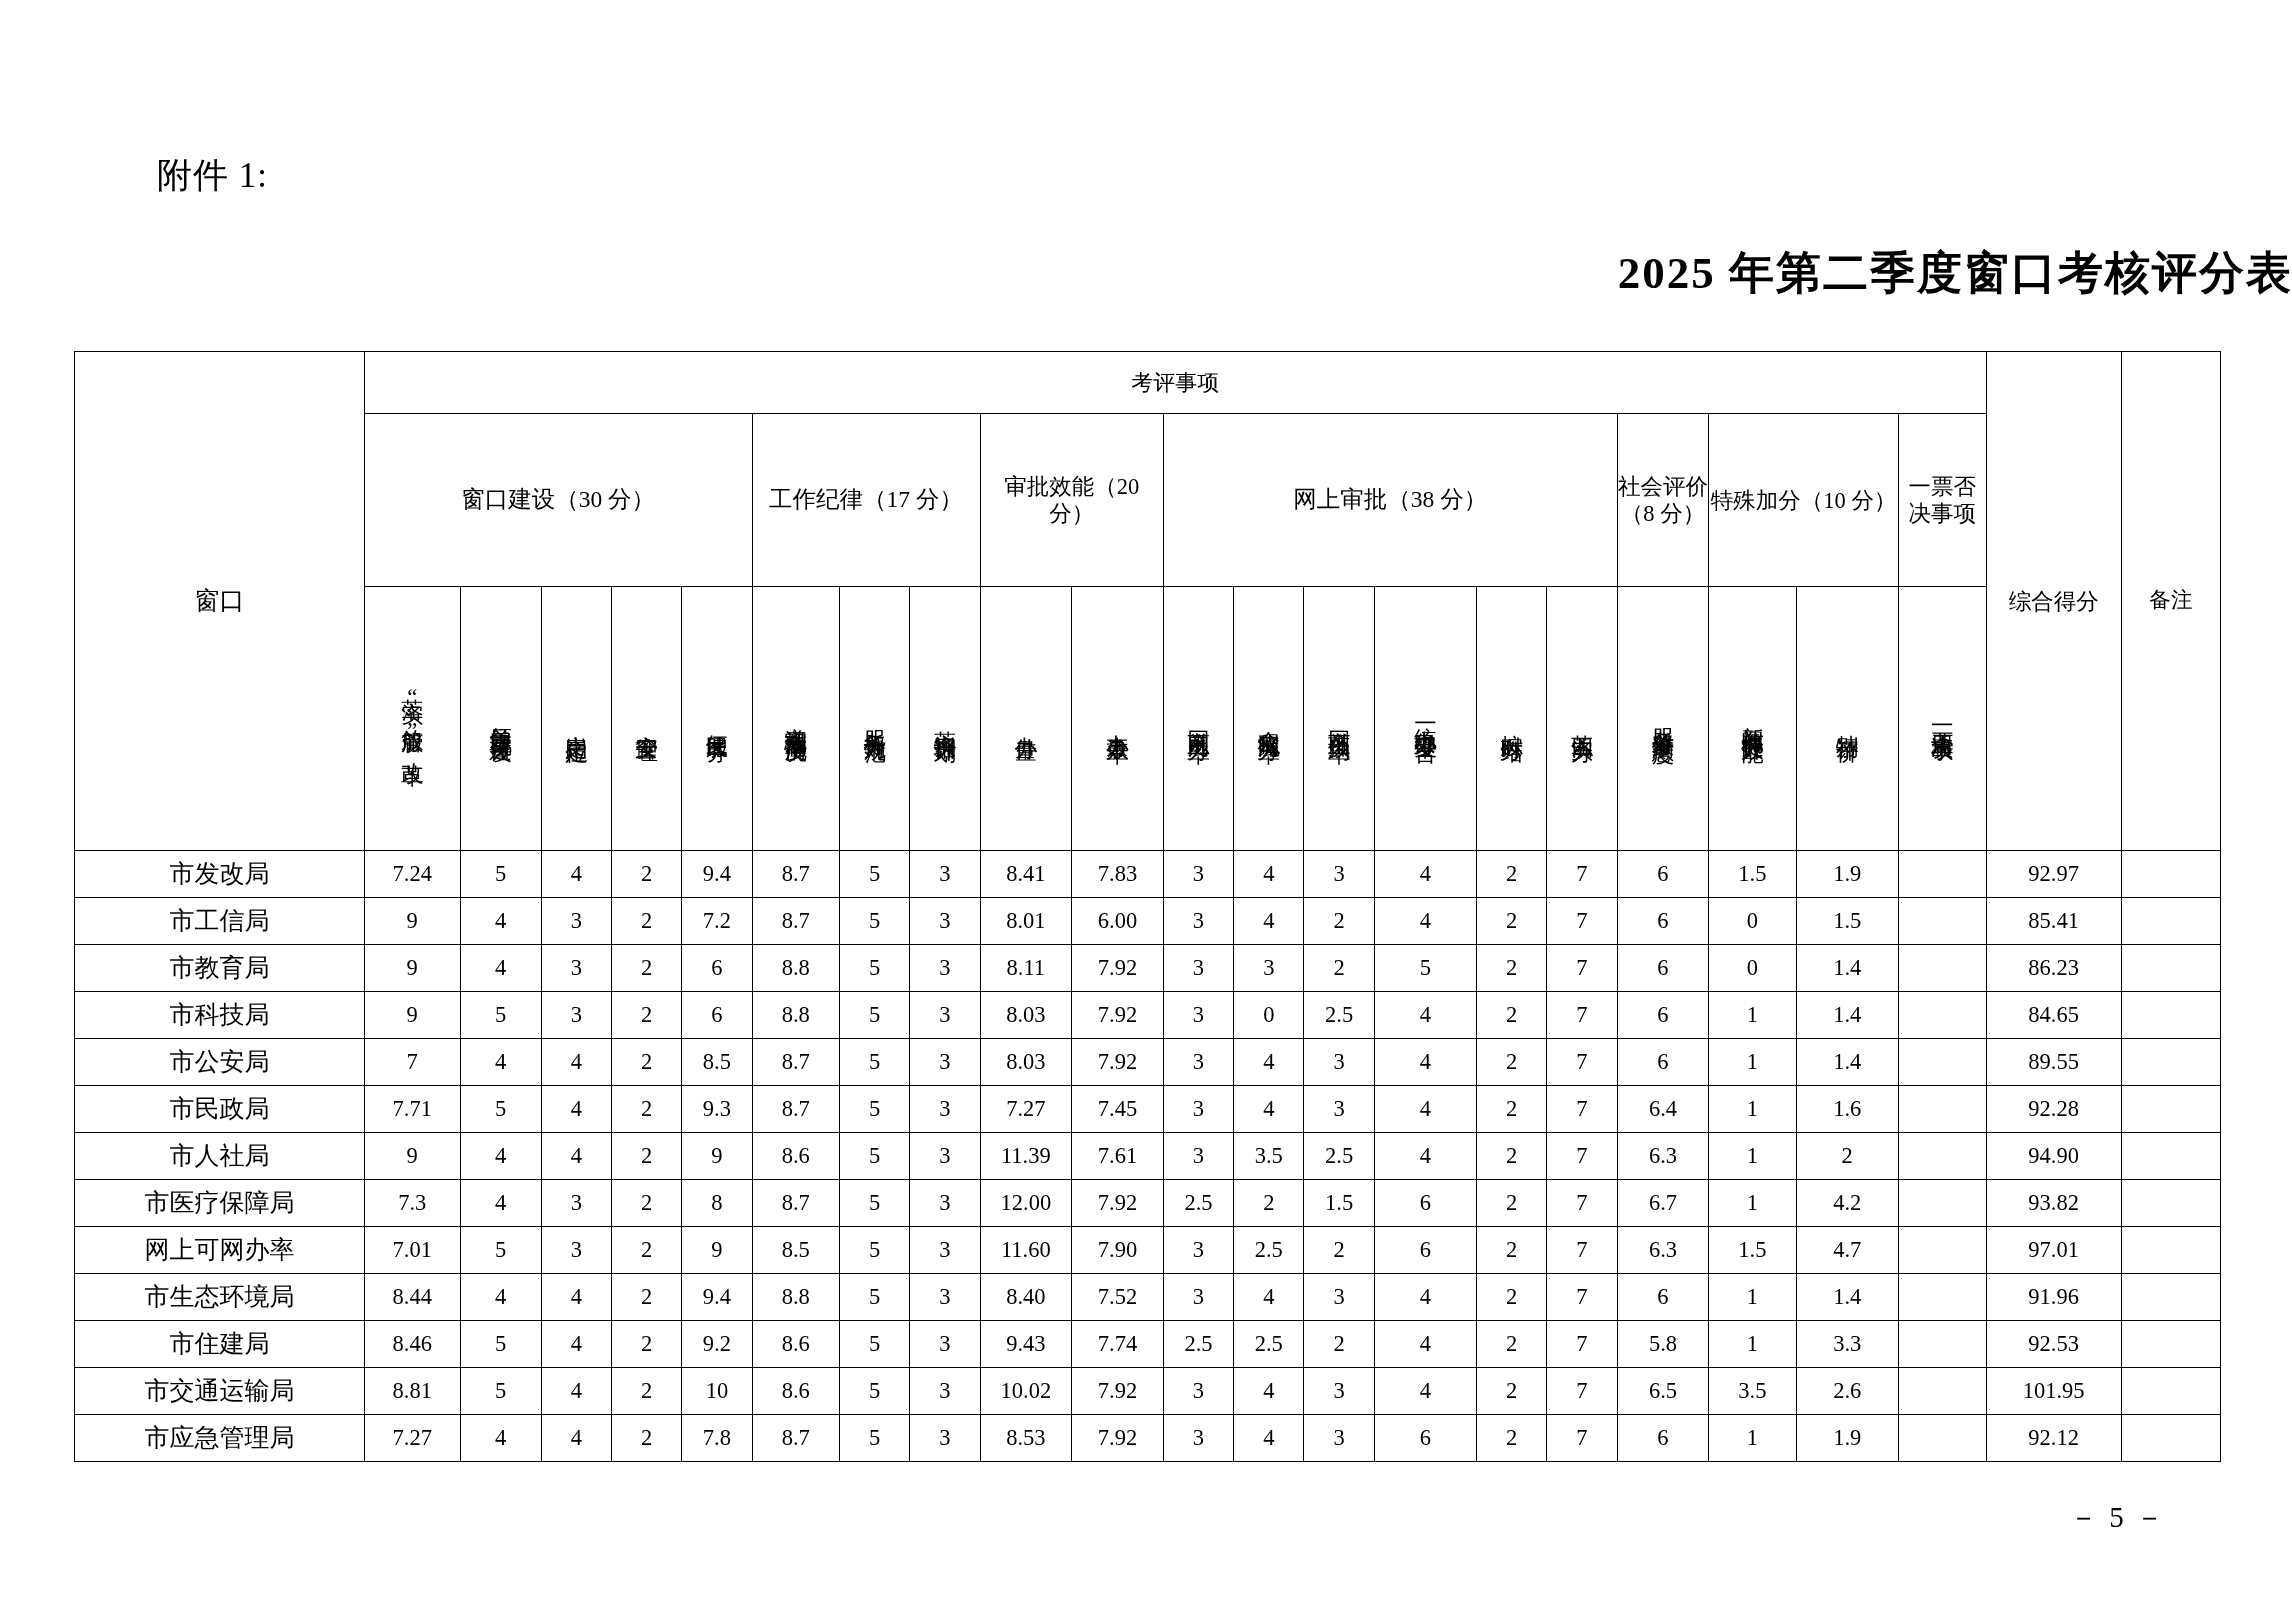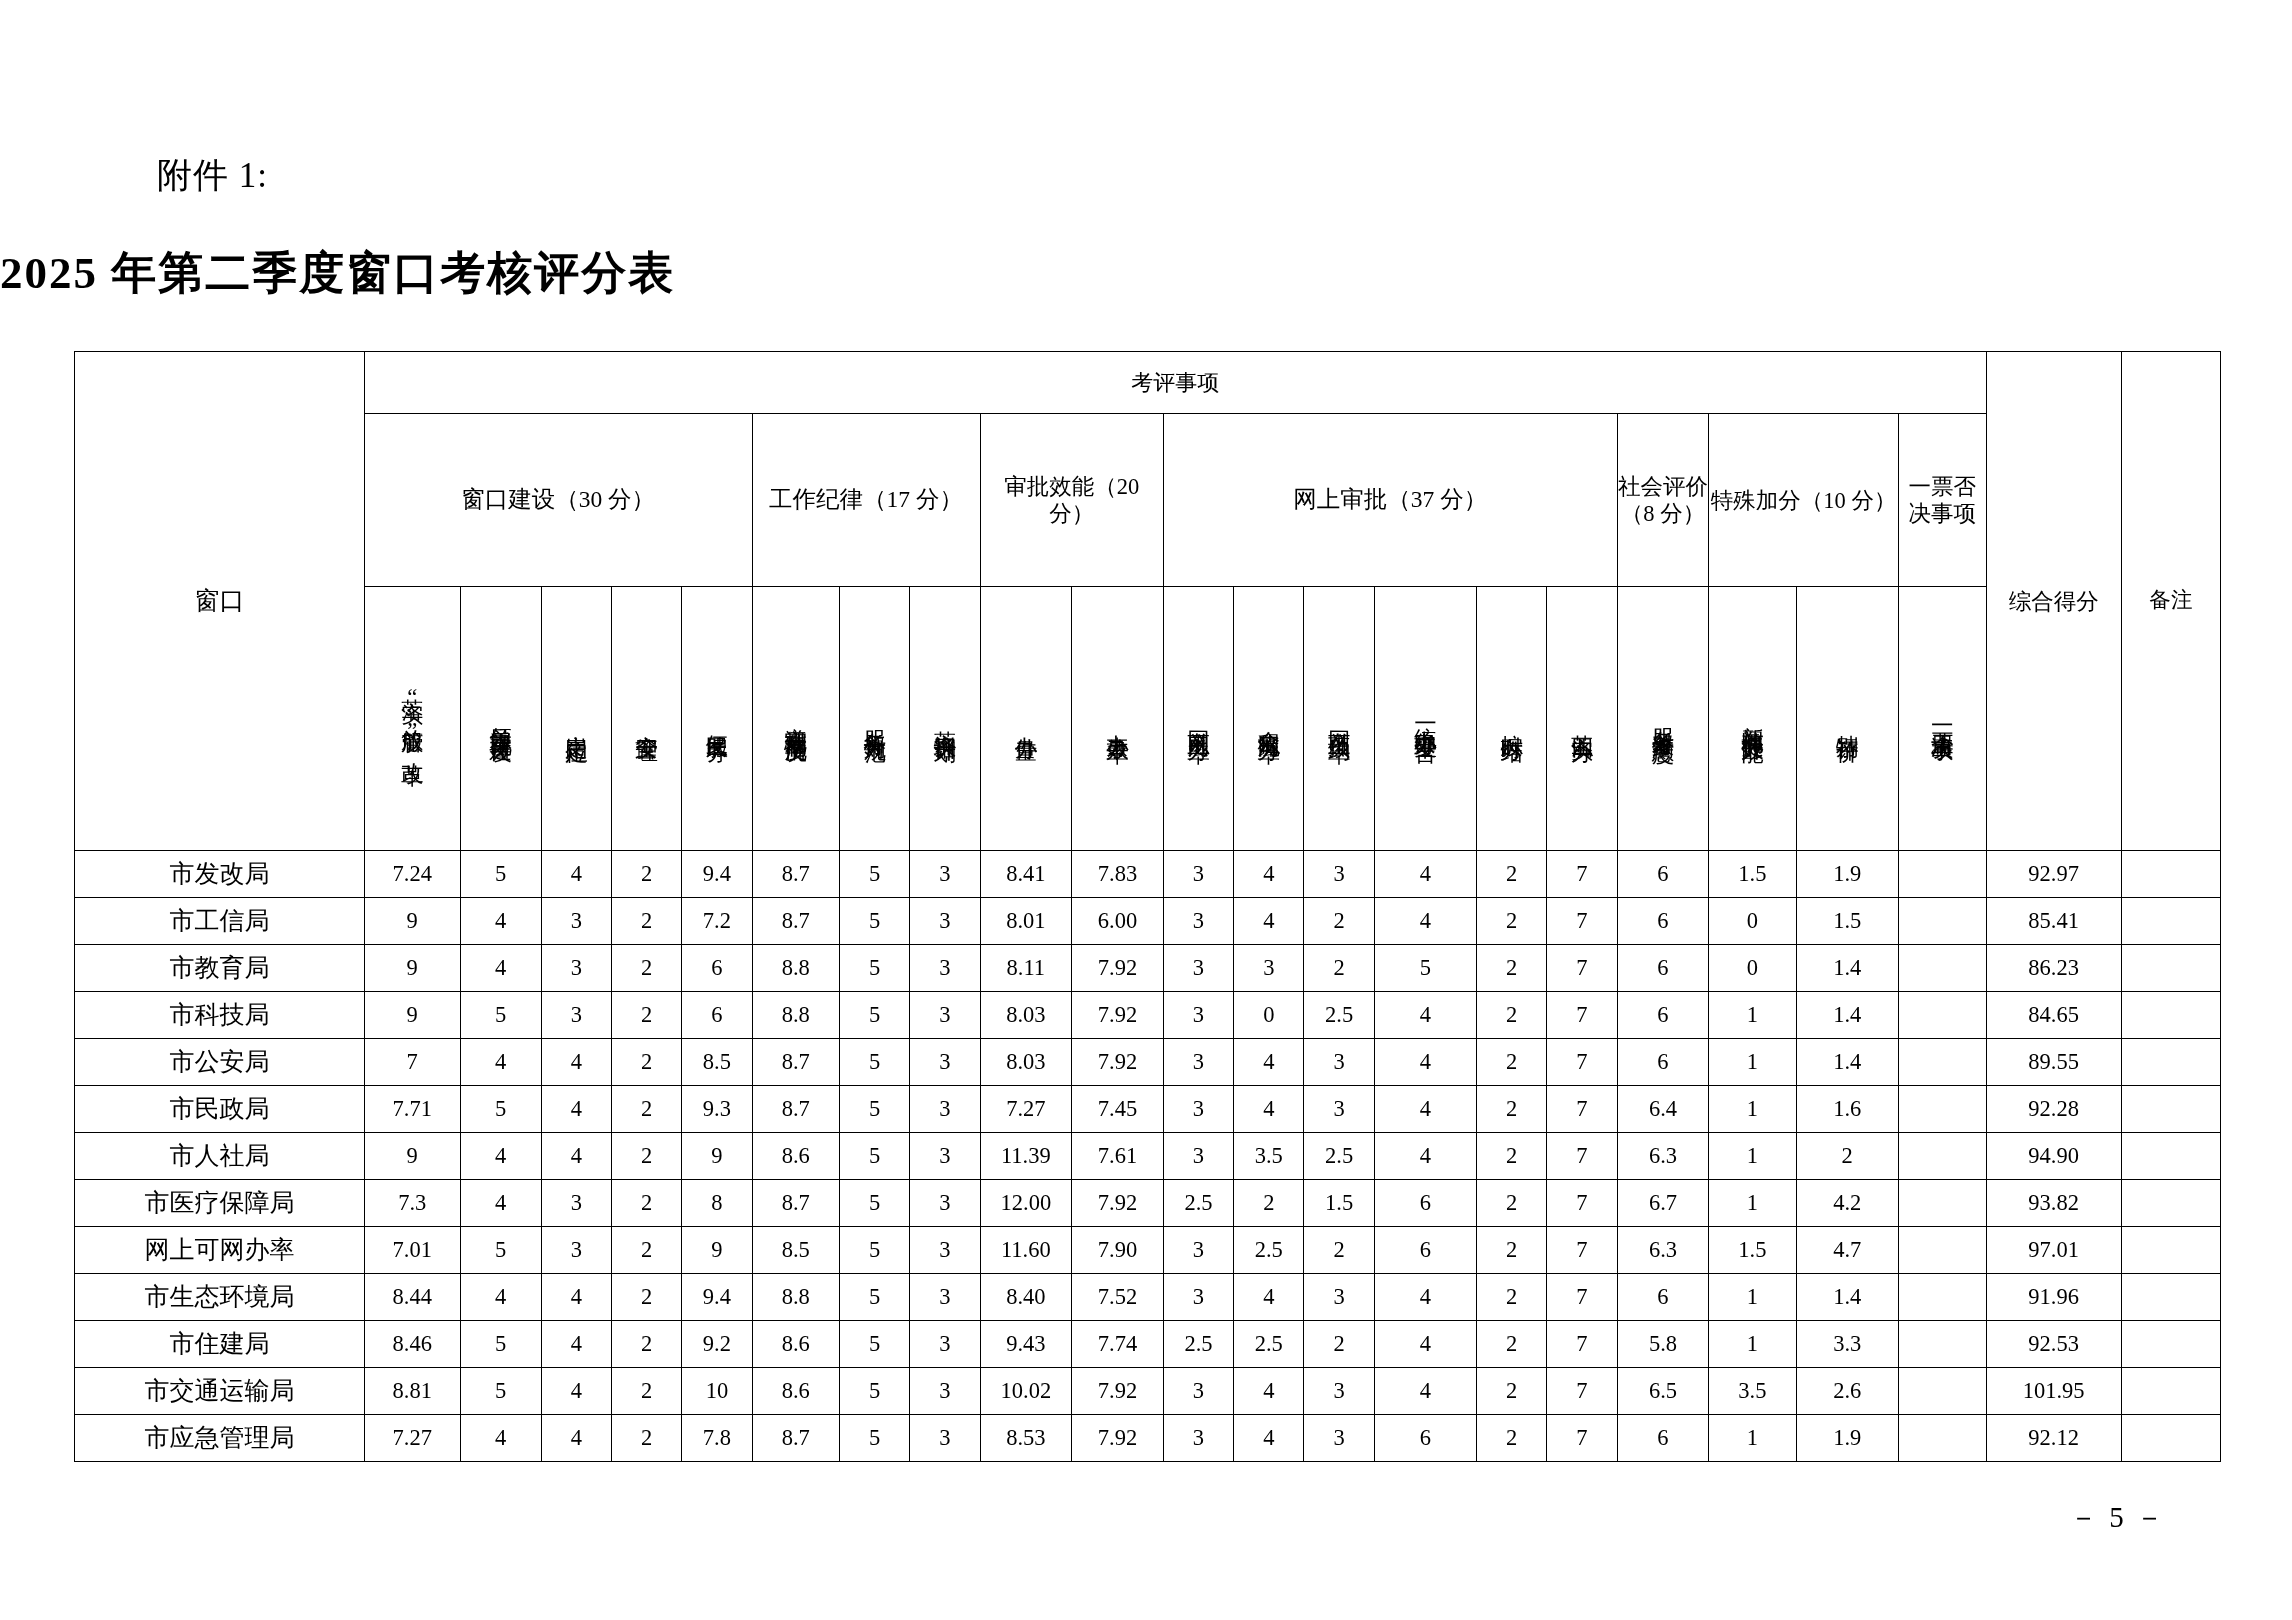--- a/index.html
+++ b/index.html
@@ -27,21 +27,21 @@
     left: 157px;
     top: 152px;
     font-size: 35px;
     letter-spacing: 1px;
   }
   .doc-title {
     position: absolute;
     left: 0;
     right: 0;
     top: 243px;
-    text-align: left;
+    text-align: right;
     font-size: 45px;
     font-weight: bold;
     letter-spacing: 2px;
     font-family: "Liberation Serif", serif;
   }
   .table-wrap {
     position: absolute;
     left: 74px;
     top: 351px;
     width: 2147px;
@@ -131,21 +131,21 @@
               <span class="multiline">综合得分</span>
             </td>
           <td rowspan="3">备注</td>
         </tr>
         <tr>
           <td colspan="5" class="hdr-group">窗口建设（30 分）</td>
           <td colspan="3" class="hdr-group">工作纪律（17 分）</td>
           <td colspan="2" class="hdr-group">
               <span class="multiline">审批效能（20 分）</span>
             </td>
-          <td colspan="6" class="hdr-group">网上审批（37 分）</td>
+          <td colspan="6" class="hdr-group">网上审批（38 分）</td>
           <td rowspan="1" class="hdr-group">
               <span class="multiline">社会评价（8 分）</span>
             </td>
           <td colspan="2" class="hdr-group">
               <span class="multiline">特殊加分（10 分）</span>
             </td>
           <td rowspan="1" class="hdr-group">
               <span class="multiline">一票否决事项</span>
             </td>
         </tr>

